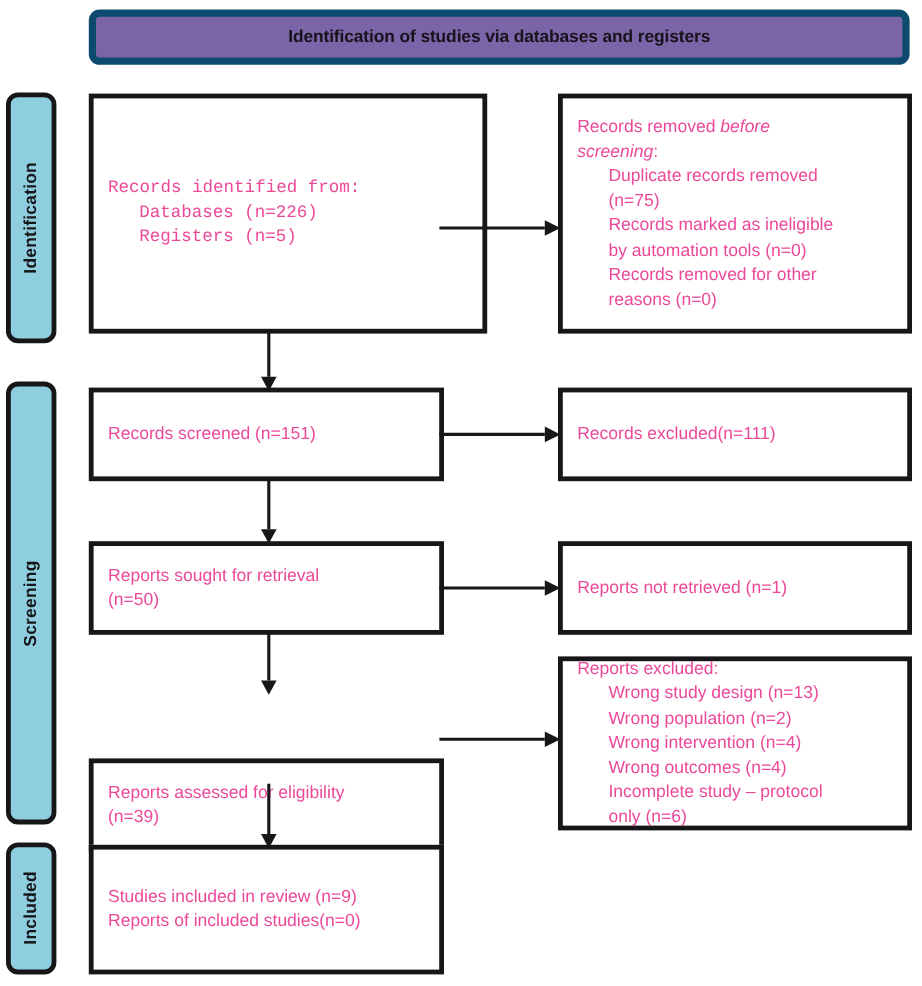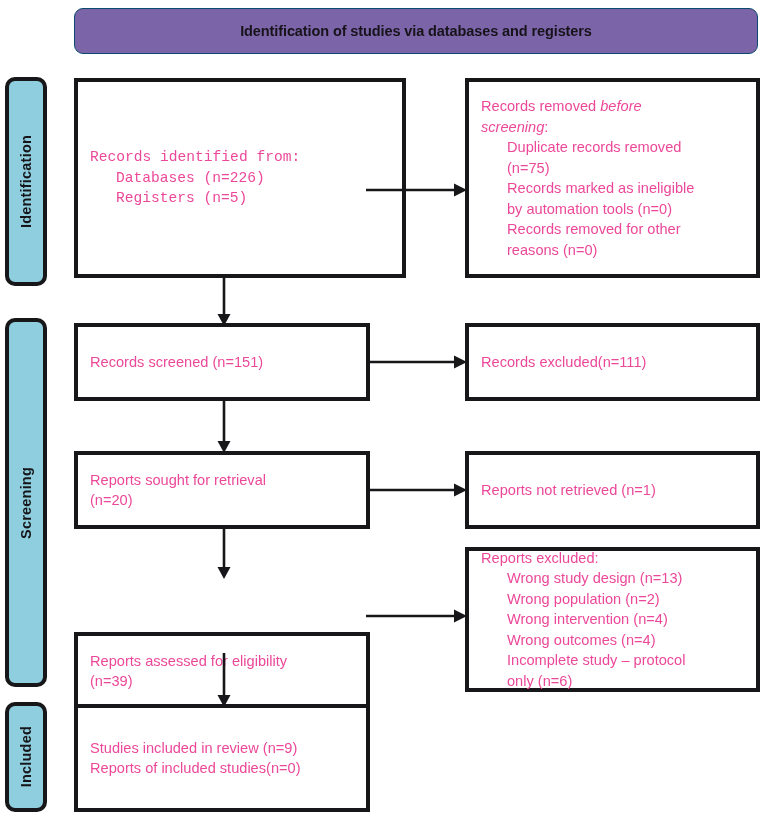--- a/index.html
+++ b/index.html
@@ -24,21 +24,21 @@
   }
 
   
   .banner {
     position: absolute;
     left: 74px;
     top: 8px;
     width: 684px;
     height: 46px;
     background: #7c64a8;
-    border: 1px solid #0c4a6e;
+    border: 6px solid #0c4a6e;
     border-radius: 9px;
     box-sizing: border-box;
     display: flex;
     align-items: center;
     justify-content: center;
   }
   .banner-text {
     font-size: 14.5px;
     font-weight: bold;
     color: #16131a;
@@ -167,21 +167,21 @@
 
   <div class="box" id="box-excluded">
     <div class="box-inner">
       <div class="line">Records excluded(n=111)</div>
     </div>
   </div>
 
   <div class="box" id="box-sought">
     <div class="box-inner">
       <div class="line">Reports sought for retrieval</div>
-      <div class="line">(n=20)</div>
+      <div class="line">(n=50)</div>
     </div>
   </div>
 
   <div class="box" id="box-not-retrieved">
     <div class="box-inner">
       <div class="line">Reports not retrieved (n=1)</div>
     </div>
   </div>
 
   <div class="box" id="box-assessed">

